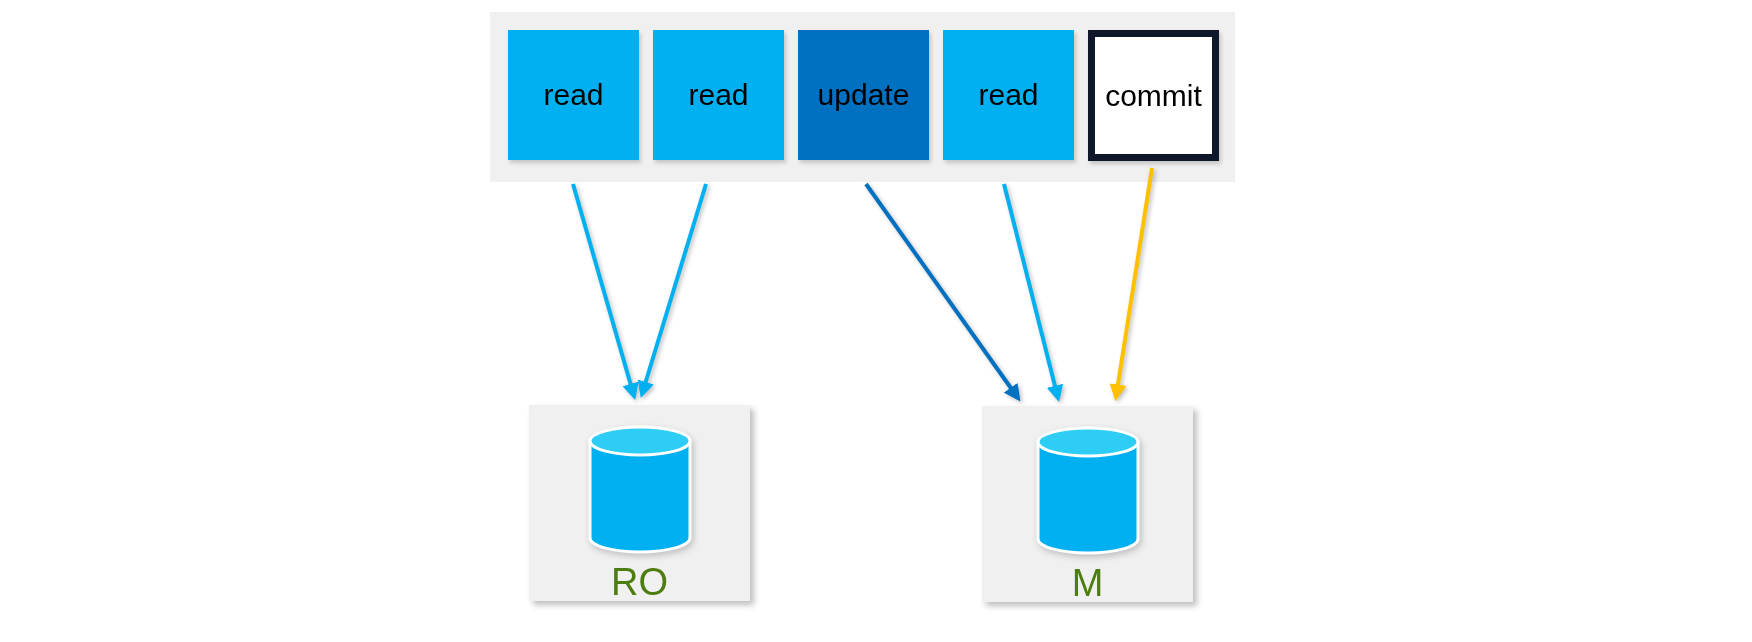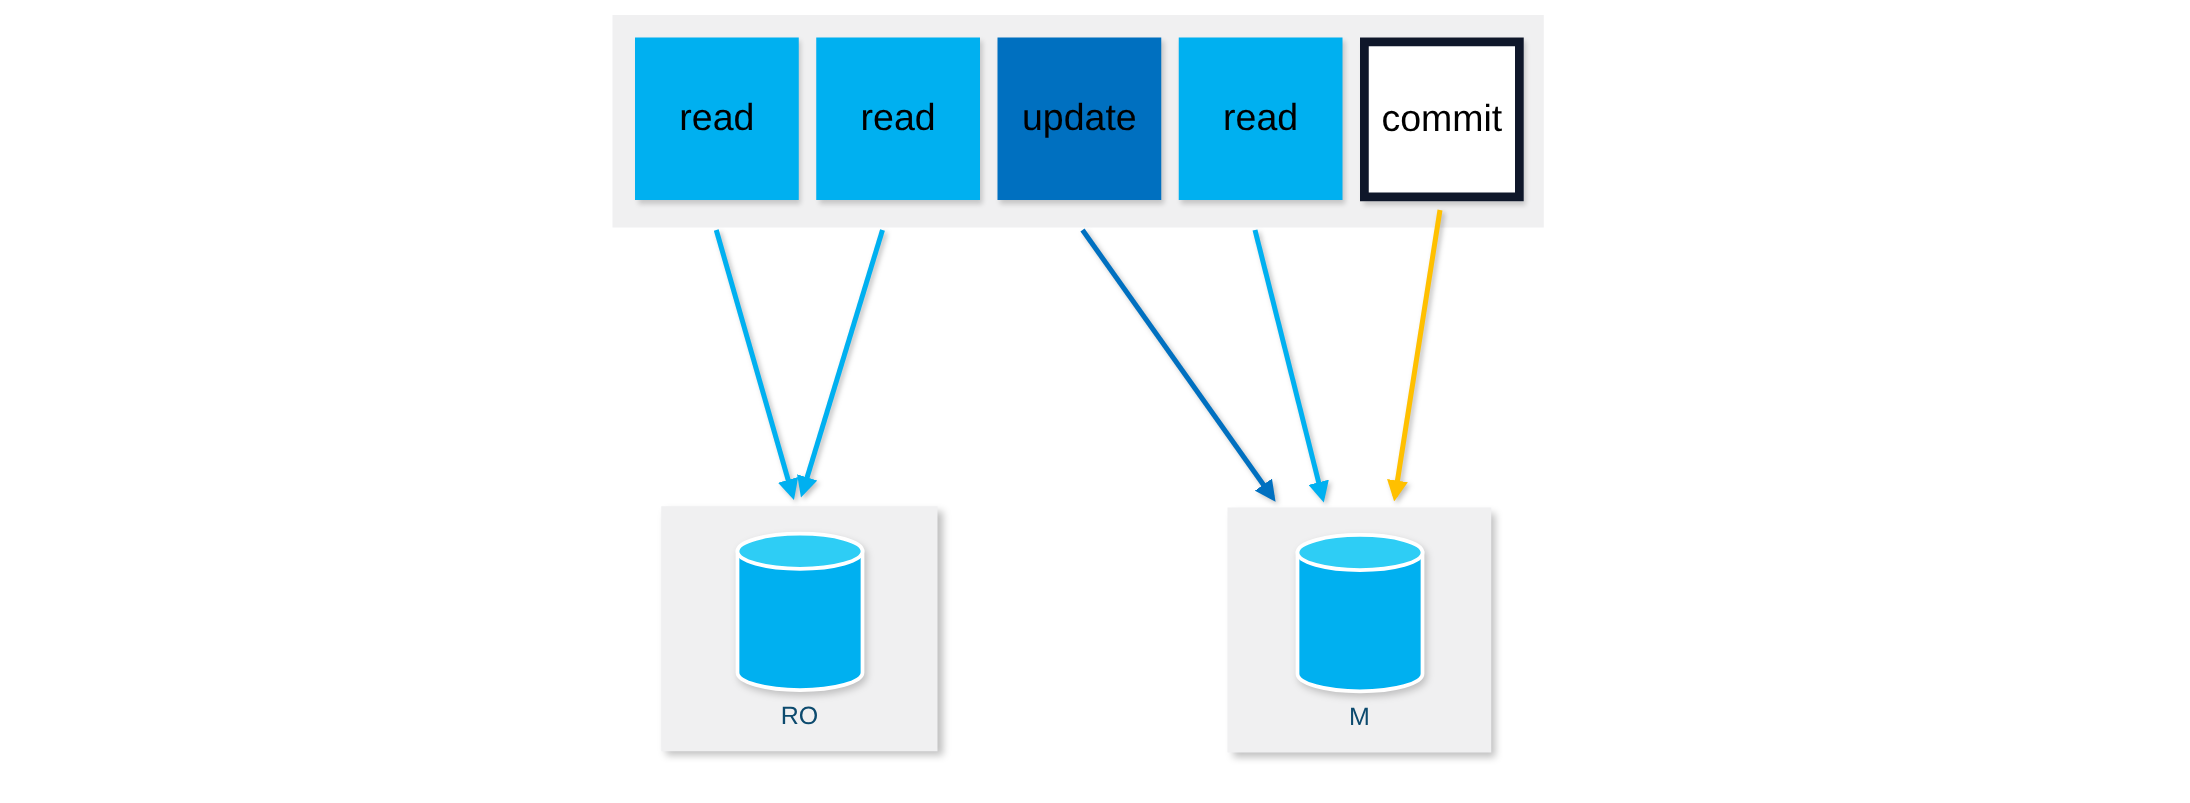--- a/index.html
+++ b/index.html
@@ -41,21 +41,21 @@
     box-shadow:4px 4px 6px rgba(0,0,0,0.25);
     display:flex;flex-direction:column;align-items:center;
   }
   .db-ro{left:529px;top:405px;width:221px;height:196px;}
   .db-m{left:982px;top:406px;width:211px;height:196px;}
   .cylinder{
     margin-top:20px;
     filter:drop-shadow(2px 3px 3px rgba(0,0,0,0.2));
   }
   .db-label{
-    font-size:20px;line-height:1;margin-top:4px;color:#0c4a6e;
+    font-size:38px;line-height:1;margin-top:4px;color:#4d7c0f;
   }
 </style>
 </head>
 <body>
 
 <div class="stage">
 
   <div class="ops-bar">
     <div class="op-box op-read pos-0">
       <span>read</span>

